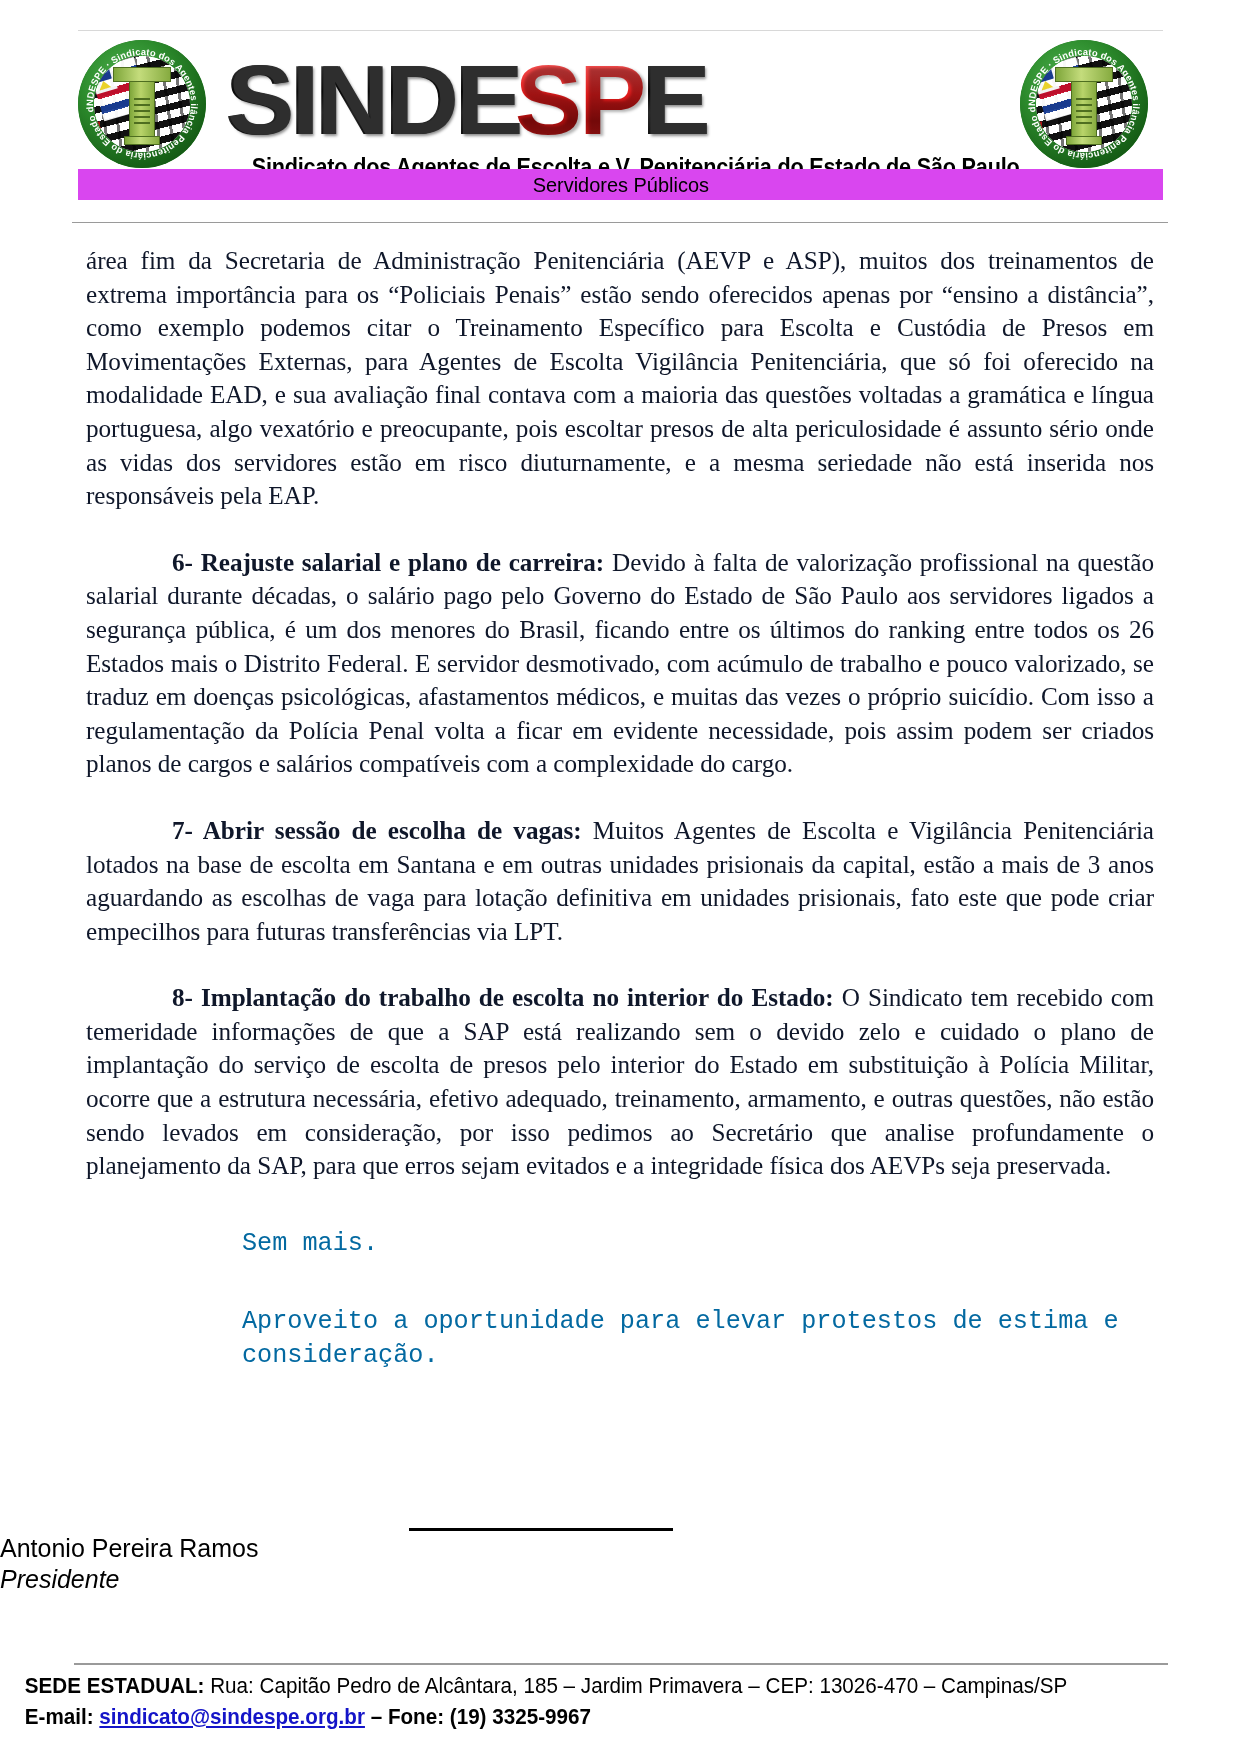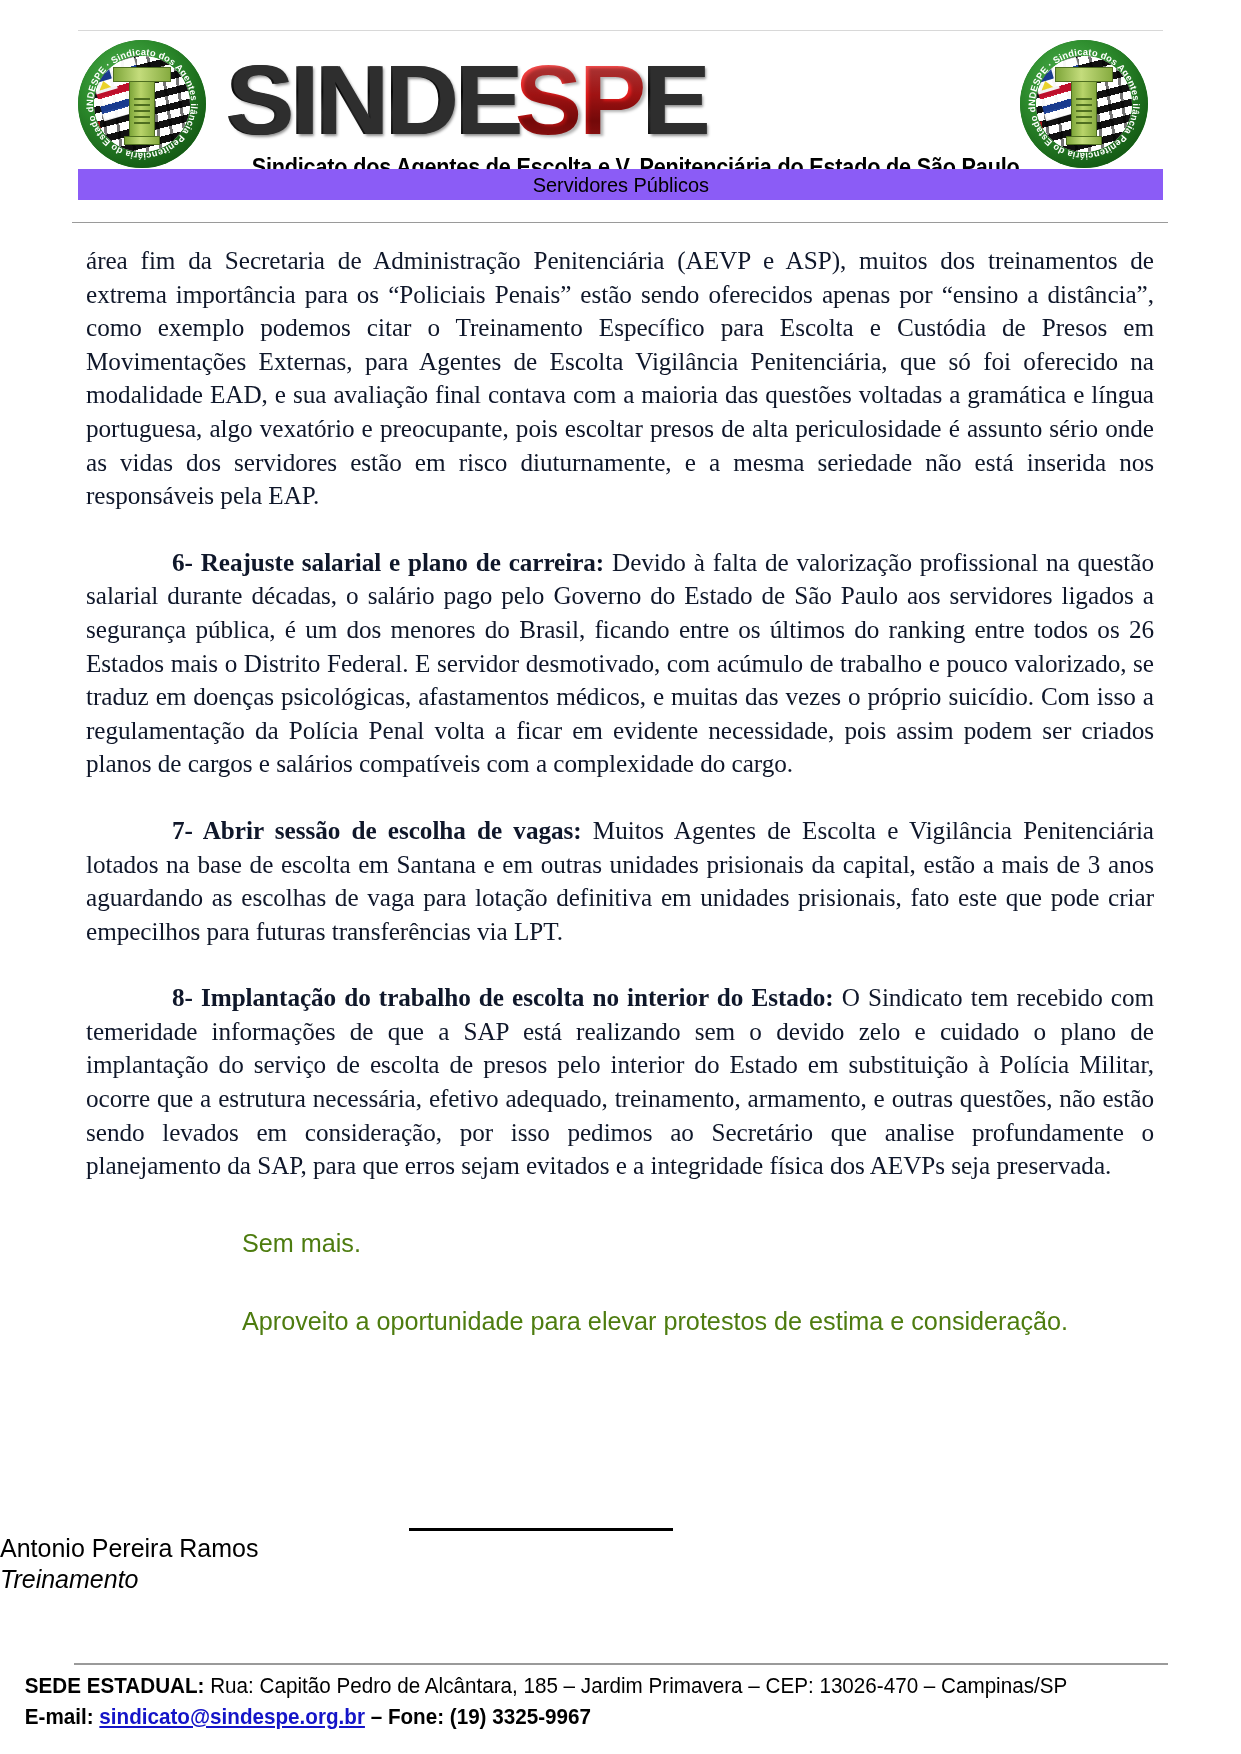--- a/index.html
+++ b/index.html
@@ -255,21 +255,21 @@
     transform-origin: center;
     white-space: nowrap;
   }
 
   .servidores-bar {
     position: absolute;
     left: 78px;
     top: 169px;
     width: 1085px;
     height: 31px;
-    background: #8b5cf6;
+    background: #d946ef;
     display: flex;
     align-items: center;
     justify-content: center;
   }
   .servidores-bar span {
     font-family: "Liberation Sans", sans-serif;
     font-size: 21px;
     line-height: 24px;
     color: #000000;
     transform: scaleX(0.95);
@@ -305,24 +305,24 @@
   p.indent { text-indent: 86px; }
   p.bold-all { font-weight: bold; }
   .b { font-weight: bold; }
 
   .closing {
     margin-top: 44px;
   }
   p.closing-line {
     margin: 0;
     padding-left: 168px;
-    font-family: Liberation Sans, sans-serif;
+    font-family: Liberation Mono, monospace;
     font-size: 25.2px;
     line-height: 33.6px;
-    color: #4d7c0f;
+    color: #0369a1;
     text-align: left;
   }
   p.closing-line + p.closing-line { margin-top: 45px; }
 
   
   .signature {
     position: absolute;
     left: 0;
     top: 1528px;
     width: 1082px;
@@ -460,21 +460,21 @@
     <div class="closing">
       <p class="closing-line">Sem mais.</p>
       <p class="closing-line">Aproveito a oportunidade para elevar protestos de estima e consideração.</p>
     </div>
 
   </div>
 
   <div class="signature">
     <div class="sig-rule"></div>
     <div class="sig-name">Antonio Pereira Ramos</div>
-    <div class="sig-role">Treinamento</div>
+    <div class="sig-role">Presidente</div>
   </div>
 
   <div class="footer-rule"></div>
   <div class="footer">
     <div class="footer-line"><span class="b">SEDE ESTADUAL:</span><span> Rua: Capitão Pedro de Alcântara, 185 – Jardim Primavera – CEP: 13026-470 – Campinas/SP</span></div>
     <div class="footer-line"><span class="b">E-mail: </span><a class="footer-email-link" href="#">sindicato@sindespe.org.br</a><span class="b"> – Fone: (19) 3325-9967</span></div>
   </div>
 
 </div>
 

